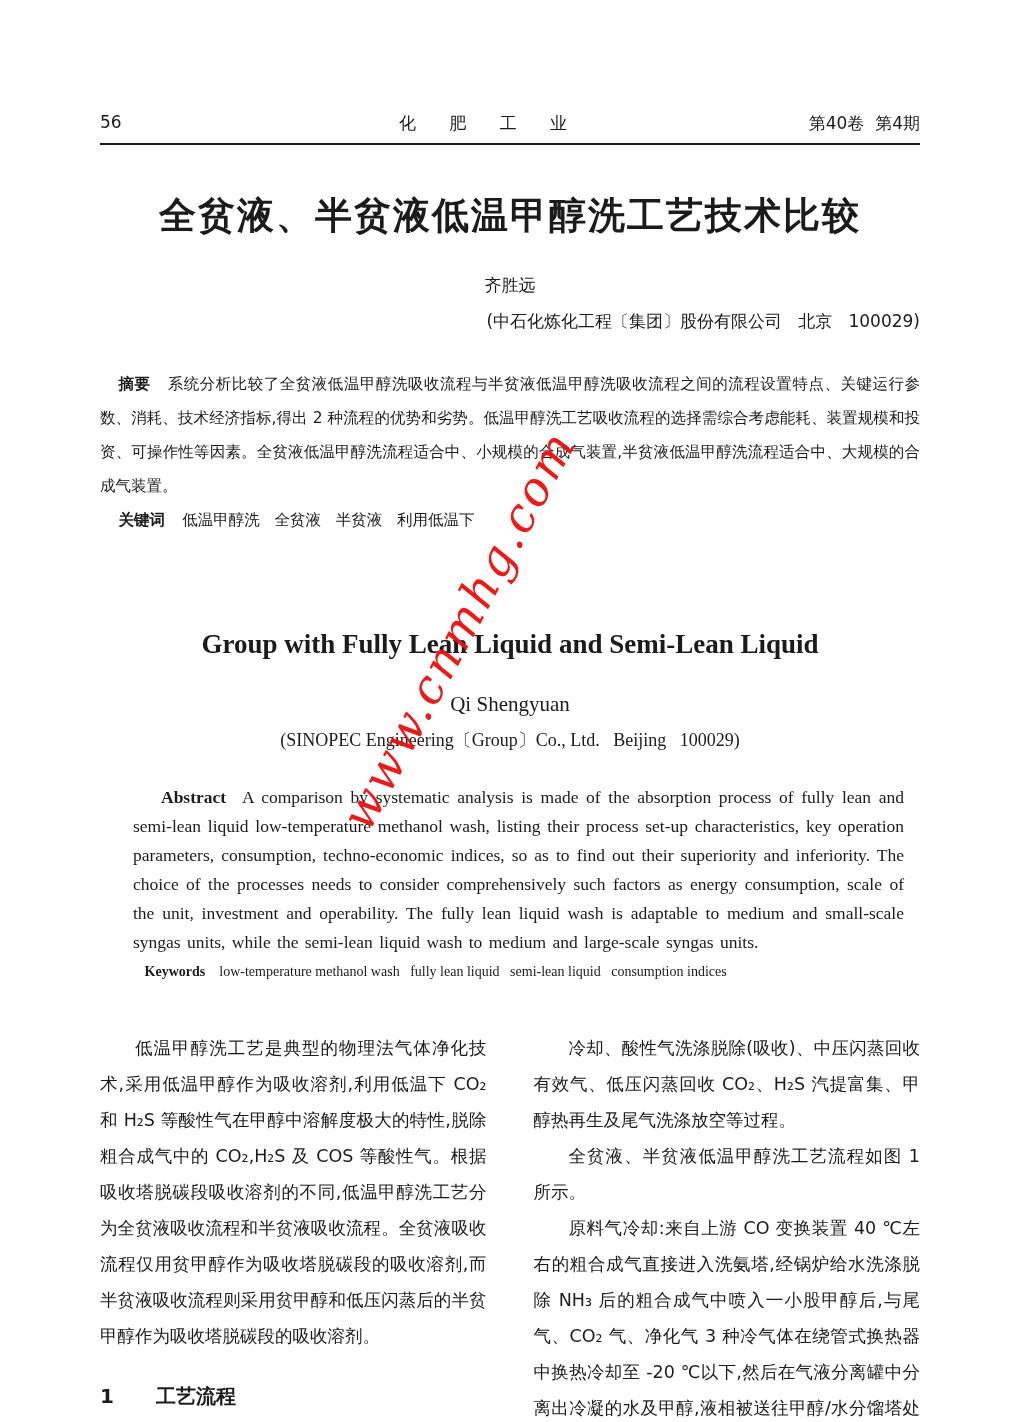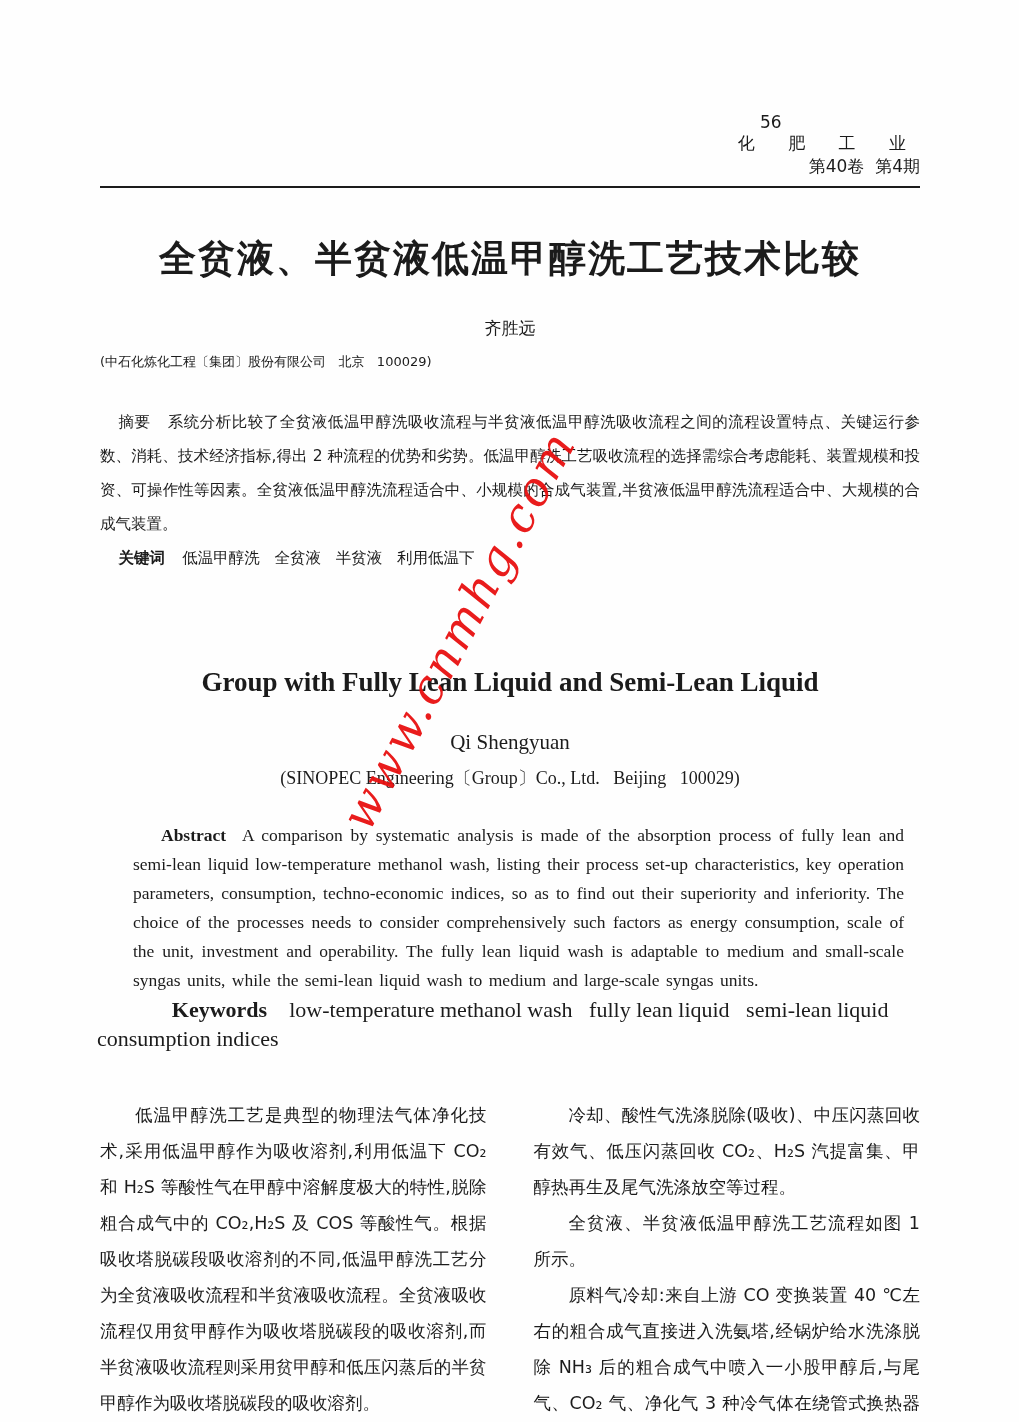--- a/index.html
+++ b/index.html
@@ -9,49 +9,48 @@
     position: relative;
     width: 1019px; height: 1422px;
     margin: 0 auto;
     background: #fefefe;
     overflow: hidden;
   }
   .content { position: absolute; left: 100px; top: 112px; width: 820px; }
 
   
   .page-header {
-    display: flex; align-items: flex-end;
+    display: flex; 
     font-size: 17px;
     padding-bottom: 8px;
     border-bottom: 2.5px solid #1c1c1c;
-    flex-direction: column;
   }
   .page-header .pageno { width: 160px; text-align: left; }
   .page-header .journal { flex: 1; text-align: center; letter-spacing: 14px; white-space: pre; }
   .page-header .issue { width: 200px; text-align: right; white-space: pre; }
 
   
   .title-zh {
     margin-top: 46px;
     text-align: center;
     font-size: 37px; font-weight: bold;
     letter-spacing: 2px;
     font-family: "DejaVu Sans", sans-serif;
   }
   .author-zh { margin-top: 33px; text-align: center; font-size: 17px; }
-  .affil-zh  { margin-top: 13px; text-align: left; font-size: 13px; white-space: pre; }
+  .affil-zh  { margin-top: 13px; text-align: right; font-size: 17px; white-space: pre; }
 
   
   .abstract-zh {
     margin-top: 34px;
     font-size: 15.5px; line-height: 34px;
     text-align: justify;
     text-indent: 1.2em;
   }
-  .abstract-zh .lbl { font-weight: normal; margin-right: 1.1em; }
+  .abstract-zh .lbl { font-weight: bold; margin-right: 1.1em; }
   .keywords-zh {
     font-size: 15.5px; line-height: 34px;
     text-indent: 1.2em; white-space: pre-wrap;
   }
   .keywords-zh .lbl { font-weight: bold; margin-right: 1.1em; }
 
   
   .title-en {
     margin-top: 40px;
     text-align: center;
@@ -66,21 +65,21 @@
     font-family: "Liberation Serif", "DejaVu Serif", serif;
     font-size: 17.5px; line-height: 29px;
     text-align: justify;
     text-indent: 1.6em;
     word-spacing: 2px;
   }
   .abstract-en .lbl { font-weight: bold; margin-right: 0.9em; font-family: "Liberation Serif", serif; margin-top: 12px; }
   .keywords-en {
     margin-top: 0px; margin-left: -3px;
     font-family: "Liberation Serif", "DejaVu Serif", serif;
-    font-size: 22px; line-height: 29px;
+    font-size: 14px; line-height: 29px;
     text-indent: 3.4em; white-space: pre-wrap;
   }
   .keywords-en .lbl { font-weight: bold; margin-right: 1em; }
 
   
   .columns { display: flex; gap: 47px; margin-top: 44px; }
   .col { flex: 1; font-size: 17.5px; line-height: 36px; text-align: justify; }
   .col p { text-indent: 2em; }
   .section-head {
     font-size: 20px; font-weight: bold;

